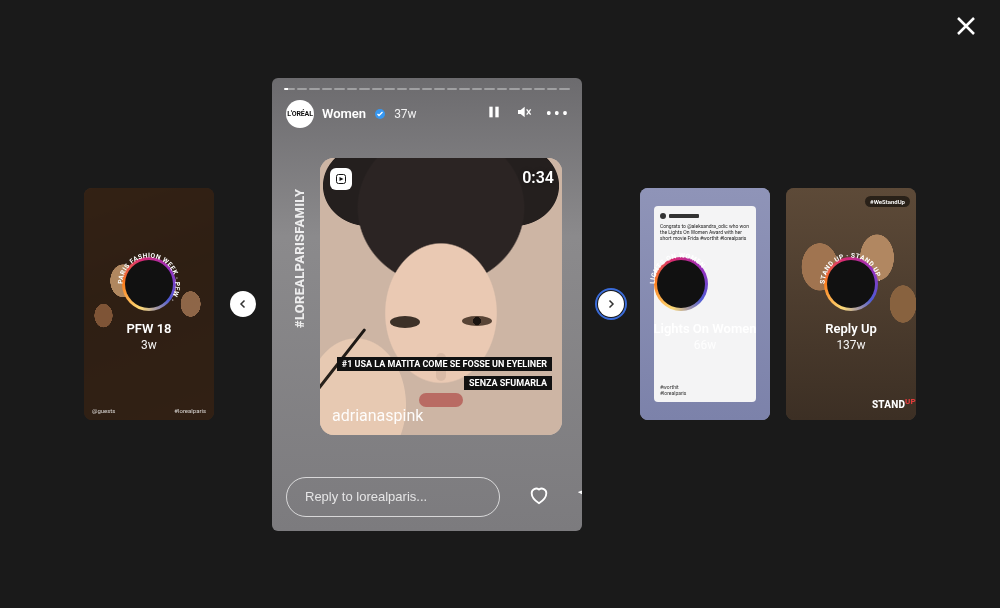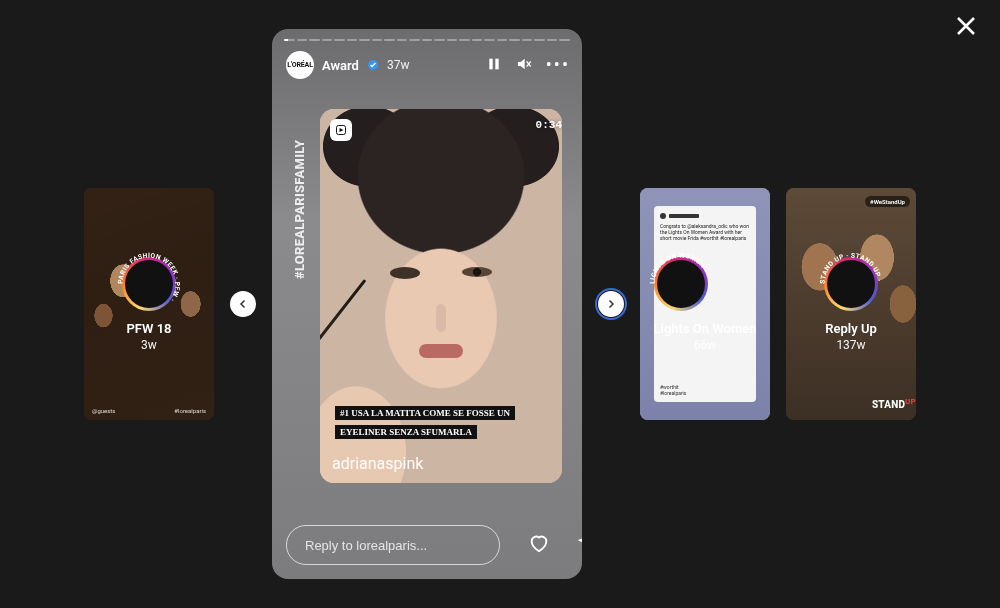--- a/index.html
+++ b/index.html
@@ -115,21 +115,21 @@
     background:#fff;color:#222;
     display:flex;align-items:center;justify-content:center;
     flex-shrink:0;cursor:pointer;
     border:none;
   }
   .nav-btn.right{ outline:2px solid #3a6bd8; outline-offset:1px;}
   .nav-btn svg{width:12px;height:12px;stroke:#333;stroke-width:3;fill:none;}
 
   
   .story{
-    width:310px;height:550px;border-radius:16px;
+    width:310px;height:453px;border-radius:6px;
     background:linear-gradient(180deg,#6c6b6e 0%,#8b8a8c 35%,#7c7b7e 100%);
     position:relative;flex-shrink:0;overflow:hidden;
   }
   .segments{position:absolute;top:10px;left:12px;right:12px;display:flex;gap:2px;}
   .seg{flex:1;height:2px;border-radius:2px;background:rgba(255,255,255,.35);}
   .seg.part{background:linear-gradient(to right,#fff 40%,rgba(255,255,255,.35) 40%);}
   .story-head{
     position:absolute;top:22px;left:14px;right:12px;
     display:flex;align-items:center;gap:8px;font-size:13px;
   }
@@ -158,23 +158,22 @@
   .inner{
     position:absolute;top:80px;left:48px;right:20px;bottom:96px;
     border-radius:14px;overflow:hidden;background:#d9c5b8;
   }
   .reel-badge{
     position:absolute;top:10px;left:10px;width:22px;height:22px;
     background:#fff;border-radius:6px;display:flex;align-items:center;justify-content:center;
   }
   .reel-badge svg{width:12px;height:12px;fill:#111;}
   .time{
-    position:absolute;top:10px;right:0;font-size:11px;font-weight:600;
+    position:absolute;top:10px;right:8px;font-size:16px;font-weight:600;
     text-shadow:0 0 4px rgba(0,0,0,.4);
-    font-family:Liberation Mono, monospace;
   }
   .face{
     position:absolute;inset:0;
     background:
       radial-gradient(120px 150px at 50% 56%,#eac9b3 46%,transparent 47%),
       radial-gradient(150px 140px at 50% 18%,#2b2423 55%,transparent 56%),
       radial-gradient(90px 80px at 20% 10%,#241f1e 50%,transparent 51%),
       radial-gradient(90px 80px at 80% 10%,#241f1e 50%,transparent 51%),
       linear-gradient(#cdb5a4, #cdb5a4);
   }
@@ -189,22 +188,21 @@
   }
   .hand{
     position:absolute;left:0;bottom:0;width:120px;height:150px;
     background:radial-gradient(90px 120px at 30% 80%,#e7c9b2 55%,transparent 56%);
   }
   .lips{position:absolute;width:44px;height:14px;border-radius:10px;background:#b96b63;left:50%;top:235px;transform:translateX(-50%);}
   .nose{position:absolute;width:10px;height:28px;border-radius:6px;background:rgba(0,0,0,.07);left:50%;top:195px;transform:translateX(-50%);}
 
   .cap{
     position:absolute;left:15px;right:10px;bottom:44px;
-    text-align:left;
-    font-family:Liberation Serif, serif;
+    text-align:right;
   }
   .cap span{
     display:inline;background:#111;color:#fff;font-size:9px;font-weight:700;
     padding:2px 5px;line-height:1.6;box-decoration-break:clone;-webkit-box-decoration-break:clone;
   }
   .credit{
     position:absolute;bottom:10px;left:12px;font-size:16px;opacity:.95;
   }
 
   .reply-row{
@@ -282,21 +280,21 @@
         <div class="seg"></div>
       <div class="seg"></div>
         <div class="seg"></div>
         <div class="seg"></div>
         <div class="seg"></div>
       <div class="seg"></div>
         <div class="seg"></div>
     </div>
     <div class="story-head">
       <div class="avatar-sm">L'ORÉAL</div>
-      <span class="uname">Award</span>
+      <span class="uname">Women</span>
       <svg class="verify" viewBox="0 0 24 24">
           <circle cx="12" cy="12" r="10" fill="#3797f0"></circle>
           <path d="M7 12l3 3 7-7" stroke="#fff" stroke-width="2.5" fill="none"></path>
         </svg>
       <span class="age">37w</span>
       <div class="head-right">
         <span class="ctrl">
           <svg viewBox="0 0 24 24">
               <rect x="5" y="4" width="5" height="16"></rect>
               <rect x="14" y="4" width="5" height="16"></rect>

